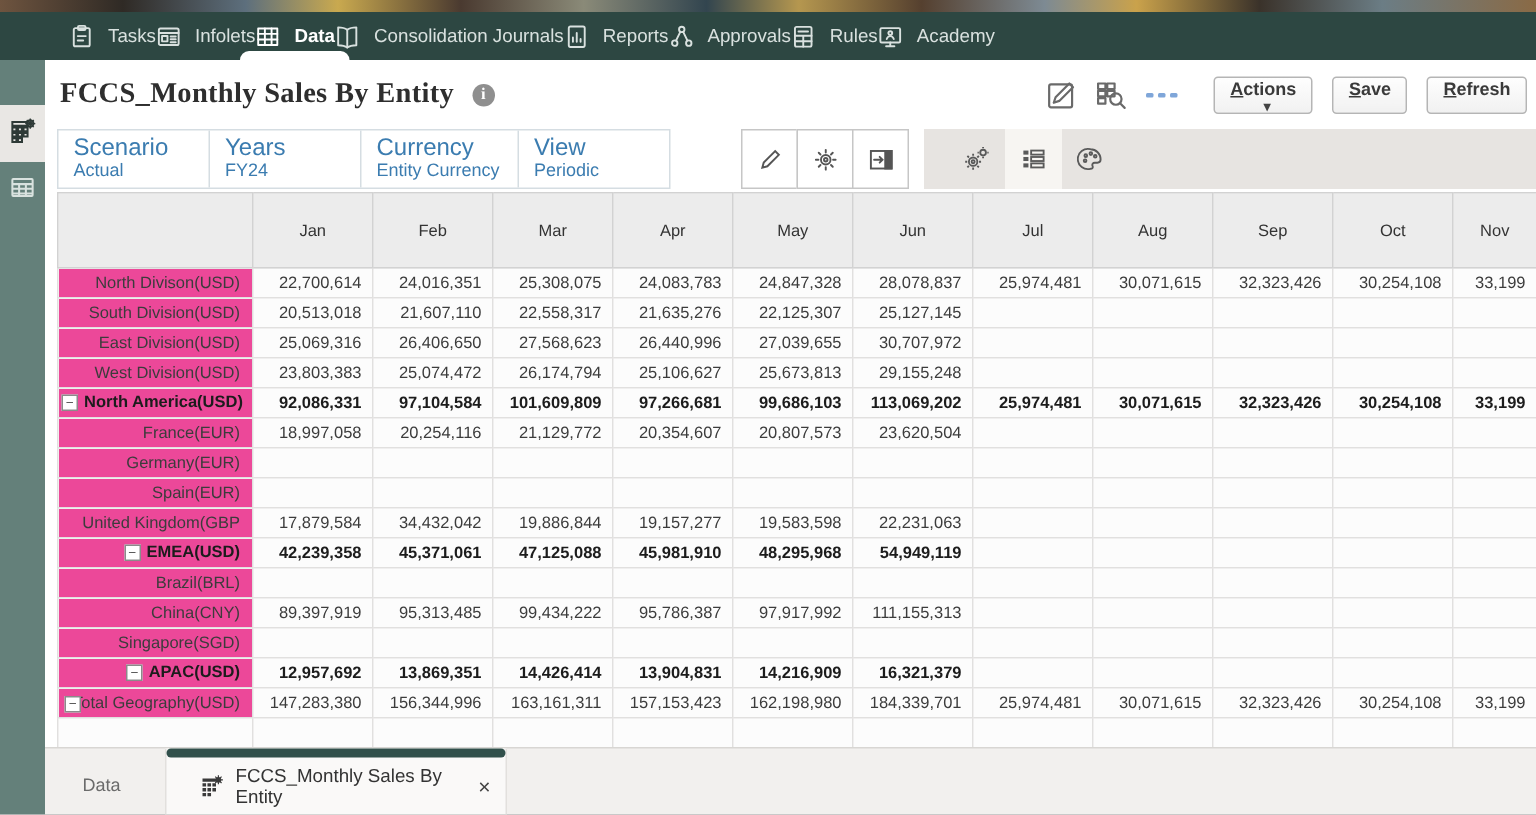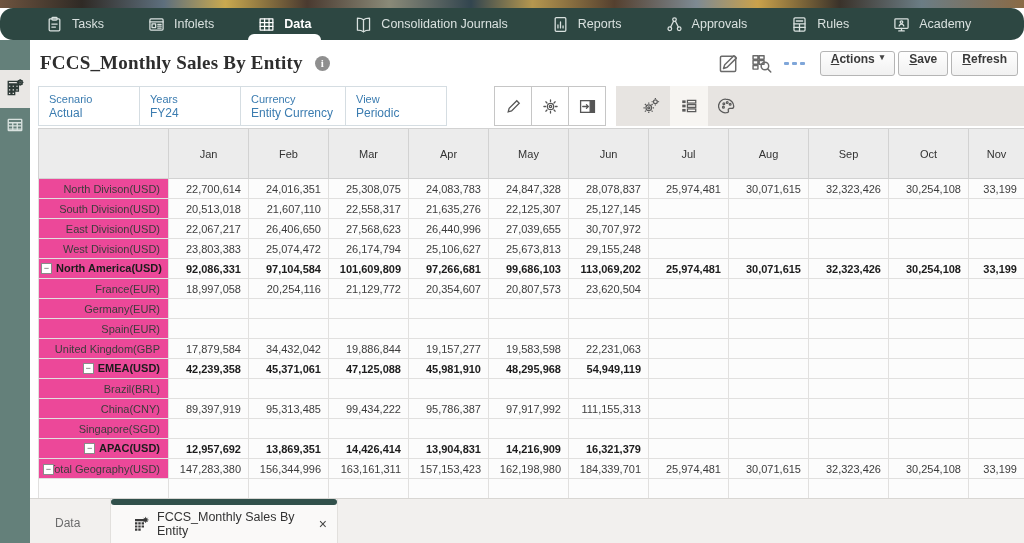--- a/index.html
+++ b/index.html
@@ -4,21 +4,21 @@
 <style>
   html,body{margin:0;padding:0;background:#888;}
   .screen{position:relative;width:1024px;height:543px;background:#fff;overflow:hidden;
           font-family:"Liberation Sans",sans-serif;-webkit-font-smoothing:antialiased;}
   
   .photo-strip{position:absolute;top:0;left:0;right:0;height:8px;
     background:linear-gradient(90deg,#6e543f 0%,#2f2a25 8%,#5d6f7d 16%,#c9a94f 22%,#4a3a30 30%,
       #8a8a78 38%,#32454f 46%,#b5974f 52%,#55402f 60%,#7d8a93 68%,#caa24b 74%,#3a322a 82%,#6b7d85 90%,#8a6a45 100%);}
   
   .topnav{position:absolute;top:8px;left:0;right:0;height:32px;background:var(--nav_bg,#2d4742);
-          display:flex;align-items:center;padding-left:46px;gap:44px;border-radius:13px;}
+          display:flex;align-items:center;padding-left:46px;}
   .nav-item{position:relative;display:flex;align-items:center;gap:9px;height:100%;
             color:#d9e1df;font-size:12.5px;cursor:pointer;}
   .nav-item .icon{width:17px;height:17px;display:inline-flex;}
   .nav-item .icon svg{width:17px;height:17px;fill:none;stroke:currentColor;stroke-width:1.2;stroke-linecap:round;stroke-linejoin:round;}
   .nav-item.active{color:#ffffff;font-weight:700;}
   .nav-item.active::after{content:"";position:absolute;left:-10px;right:-10px;bottom:0;height:6px;
             background:#fff;border-radius:6px 6px 0 0;}
   
   .sidebar{position:absolute;top:40px;left:0;bottom:0;width:30px;background:var(--sidebar_bg,#64807a);}
   .side-tile{width:30px;height:38px;display:flex;align-items:center;justify-content:center;color:#d9e2df;cursor:pointer;}
@@ -31,33 +31,33 @@
   .title-row h1{margin:0;font-family:"Liberation Serif",serif;font-size:19px;font-weight:600;
                 color:#2e2e2e;letter-spacing:.2px;}
   .info-badge{width:15px;height:15px;margin-left:12px;border-radius:50%;background:#8f8f8f;color:#fff;
               font-family:"Liberation Serif",serif;font-size:11px;font-weight:700;display:inline-flex;
               align-items:center;justify-content:center;cursor:pointer;}
   .spacer{flex:1;}
   .tool-icon{width:22px;height:22px;margin:0 5px;color:#6a6a6a;cursor:pointer;display:inline-flex;}
   .tool-icon svg{width:22px;height:22px;fill:none;stroke:currentColor;stroke-width:1.2;stroke-linecap:round;stroke-linejoin:round;}
   .ellipsis{display:inline-flex;align-items:center;margin:0 10px 0 6px;cursor:pointer;}
   .ellipsis i{display:inline-block;width:5px;height:3px;border-radius:1px;background:var(--link_blue,#7fa6d9);margin:0 1.5px;}
-  .btn{display:inline-flex;align-items:flex-start;margin-left:3px;height:25px;padding:0 10px;
+  .btn{display:inline-flex;align-items:center;margin-left:13px;height:25px;padding:0 10px;
        background:linear-gradient(#fefefe,#f1f1f1);border:1px solid #b5b5b5;border-radius:3px;
-       font-family:"Liberation Sans",sans-serif;font-size:12px;font-weight:700;color:#3a3a3a;cursor:pointer;}
+       font-family:"Liberation Sans",sans-serif;font-size:12px;font-weight:700;color:#3a3a3a;cursor:pointer;flex-direction:column;}
   .btn-label{display:block;}
   .btn-label::first-letter{text-decoration:underline;}
   .btn .caret{font-size:9px;margin-left:5px;color:#444;}
   
   .pov-row{display:flex;align-items:stretch;height:40px;margin:0 0 2px 8px;}
   .pov-strip{display:flex;border:1px solid #d5dde2;background:#fff;}
   .pov-item{display:flex;flex-direction:column;justify-content:center;padding:2px 12px 2px 10px;
             border-right:1px solid #d5dde2;min-width:78px;cursor:pointer;}
   .pov-item:last-child{border-right:none;}
-  .pov-label{font-size:11px;color:var(--pov_blue,#3b7cb0);line-height:14px;}
+  .pov-label{font-size:16px;color:var(--pov_blue,#3b7cb0);line-height:14px;}
   .pov-value{font-size:12px;color:var(--pov_blue,#3b7cb0);line-height:15px;}
   .pov-tools{display:flex;margin-left:48px;}
   .pov-tool{width:36px;border:1px solid #c6c6c6;margin-left:-1px;background:#fff;display:flex;
             align-items:center;justify-content:center;color:#555;cursor:pointer;}
   .pov-tool svg{width:17px;height:17px;fill:none;stroke:currentColor;stroke-width:1.2;stroke-linecap:round;}
   .view-tools{flex:1;margin-left:10px;background:#e7e4e1;display:flex;align-items:stretch;padding-left:16px;}
   .view-tool{width:38px;display:flex;align-items:center;justify-content:center;color:#5a5a5a;cursor:pointer;}
   .view-tool.active{background:#f7f5f2;}
   .view-tool svg{width:18px;height:18px;fill:none;stroke:currentColor;stroke-width:1.1;}
   
@@ -353,21 +353,21 @@
               <td>22,125,307</td>
               <td>25,127,145</td>
               <td></td>
               <td></td>
               <td></td>
               <td></td>
               <td></td>
             </tr>
             <tr class="child">
               <td class="rowhdr"><span>East Division(USD)</span></td>
-              <td>22,067,217</td>
+              <td>25,069,316</td>
               <td>26,406,650</td>
               <td>27,568,623</td>
               <td>26,440,996</td>
               <td>27,039,655</td>
               <td>30,707,972</td>
               <td></td>
               <td></td>
               <td></td>
               <td></td>
               <td></td>

